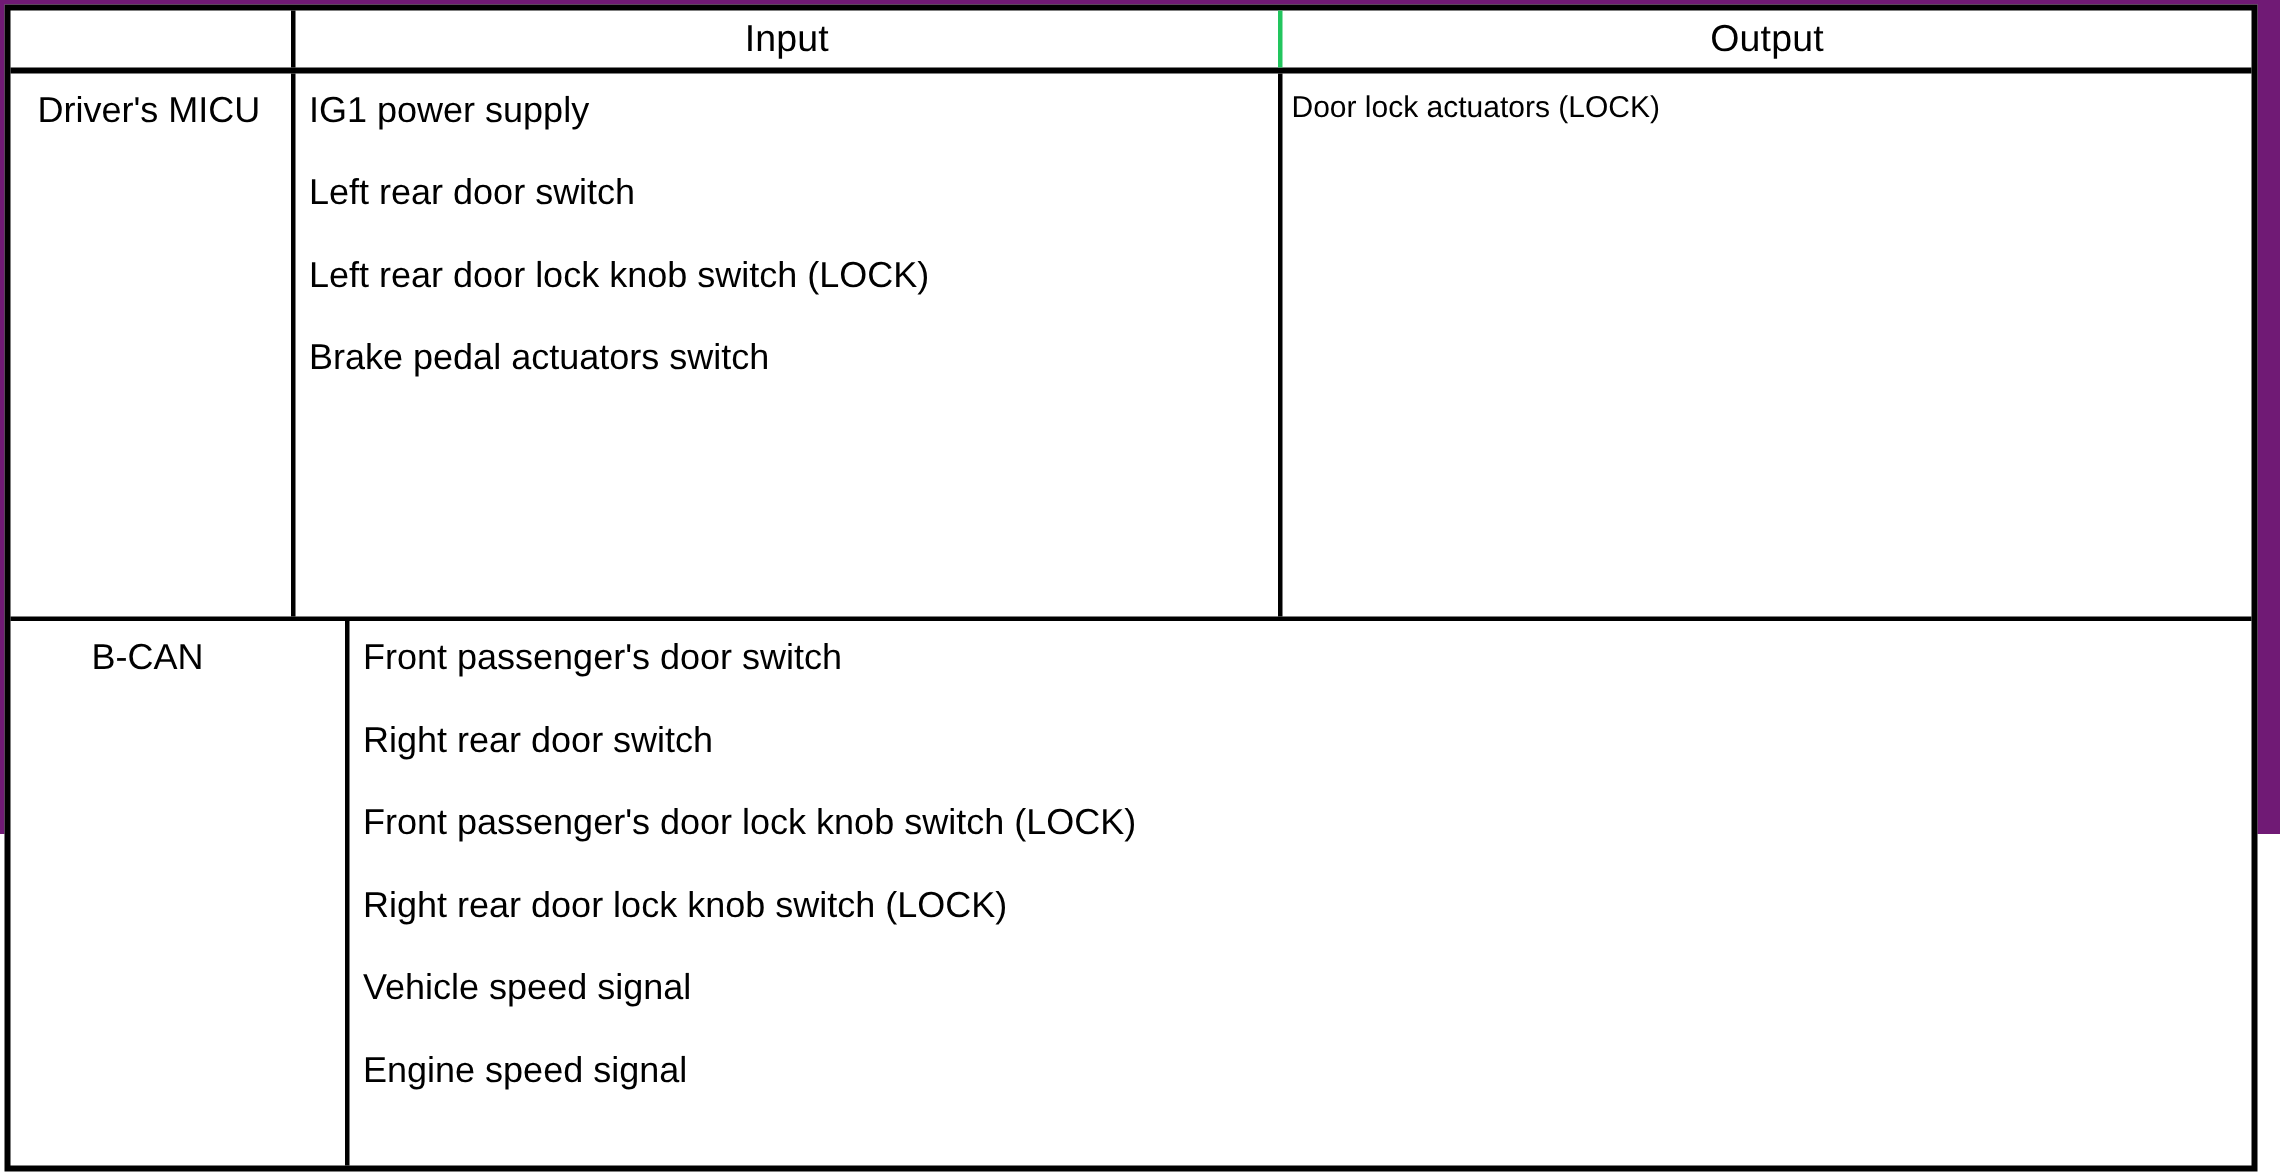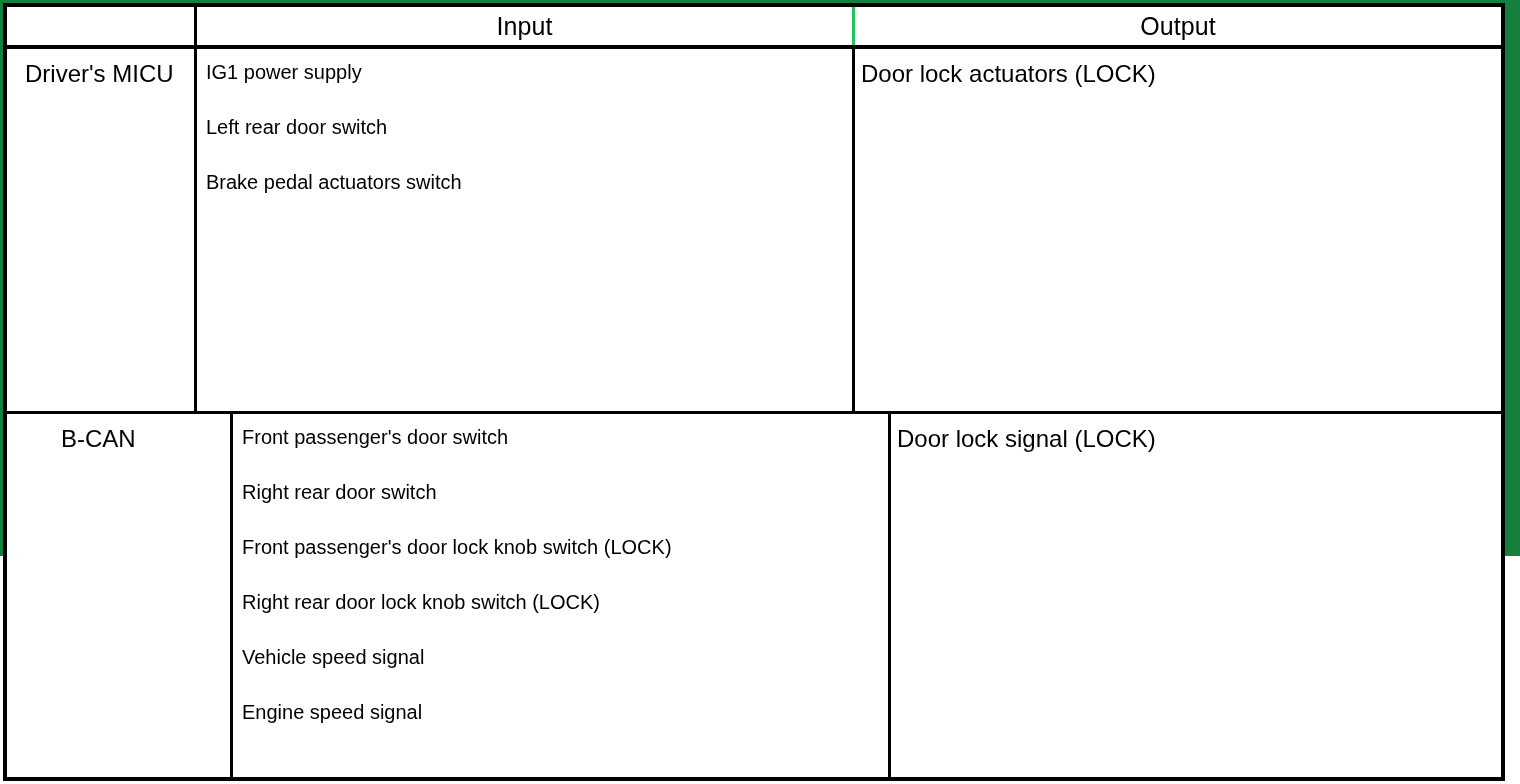--- a/index.html
+++ b/index.html
@@ -12,21 +12,21 @@
     height: 784px;
     overflow: hidden;
     font-family: "Liberation Sans", sans-serif;
     color: #000000;
   }
 
   .sheet {
     position: relative;
     width: 1520px;
     height: 556px;
-    background: #15803d;
+    background: #701a75;
   }
 
   
   .io-table {
     position: absolute;
     left: 3px;
     top: 3px;
     width: 1502px;          
     height: 778px;          
     border: 4px solid #000000;
@@ -88,35 +88,35 @@
     padding-top: 9px;
     white-space: nowrap;
   }
 
   .item-list {
     margin: 0;
     padding: 0;
     list-style: none;
   }
   .item-list li {
-    font-size: 20px;
+    font-size: 24px;
     line-height: 1;
     height: 55px;           
     padding-top: 9px;
     box-sizing: border-box;
     white-space: nowrap;
   }
 
   .out-list {
     margin: 0;
     padding: 0;
     list-style: none;
   }
   .out-list li {
-    font-size: 24px;
+    font-size: 20px;
     line-height: 1;
     height: 55px;
     padding-top: 9px;
     box-sizing: border-box;
     white-space: nowrap;
   }
 </style>
 </head>
 <body>
 
@@ -133,20 +133,21 @@
     <div class="trow row-micu">
 
       <div class="cell c-system">
         <div class="sys-label">Driver's MICU</div>
       </div>
 
       <div class="cell c-input">
         <ul class="item-list">
           <li>IG1 power supply</li>
           <li>Left rear door switch</li>
+          <li>Left rear door lock knob switch (LOCK)</li>
           <li>Brake pedal actuators switch</li>
         </ul>
       </div>
 
       <div class="cell c-output">
         <ul class="out-list">
           <li>Door lock actuators (LOCK)</li>
         </ul>
       </div>
 
@@ -162,22 +163,17 @@
         <ul class="item-list">
           <li>Front passenger's door switch</li>
           <li>Right rear door switch</li>
           <li>Front passenger's door lock knob switch (LOCK)</li>
           <li>Right rear door lock knob switch (LOCK)</li>
           <li>Vehicle speed signal</li>
           <li>Engine speed signal</li>
         </ul>
       </div>
 
-      <div class="cell c-output">
-        <ul class="out-list">
-          <li>Door lock signal (LOCK)</li>
-        </ul>
-      </div>
 
     </div>
 
   </div>
 </div>
 
 </body></html>

